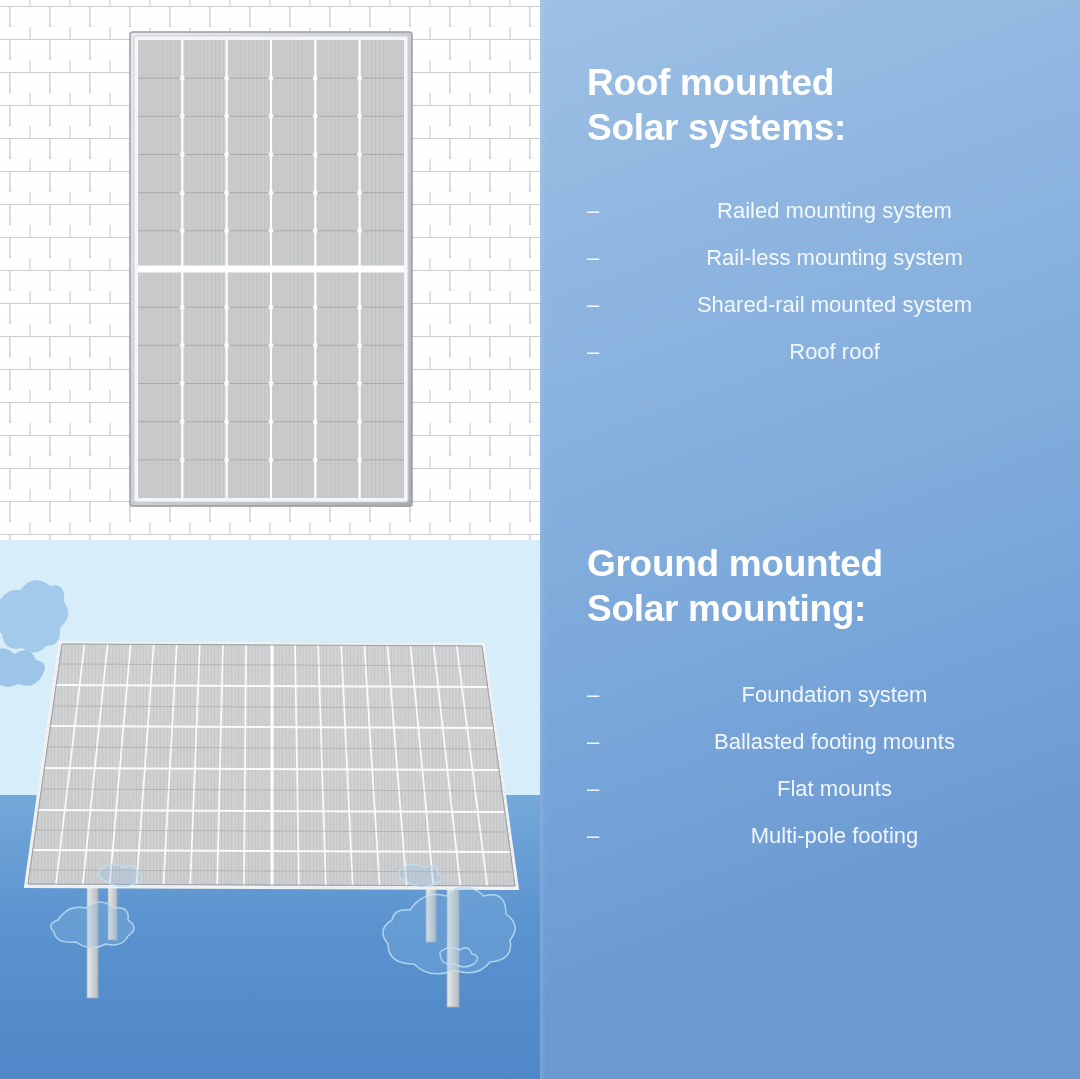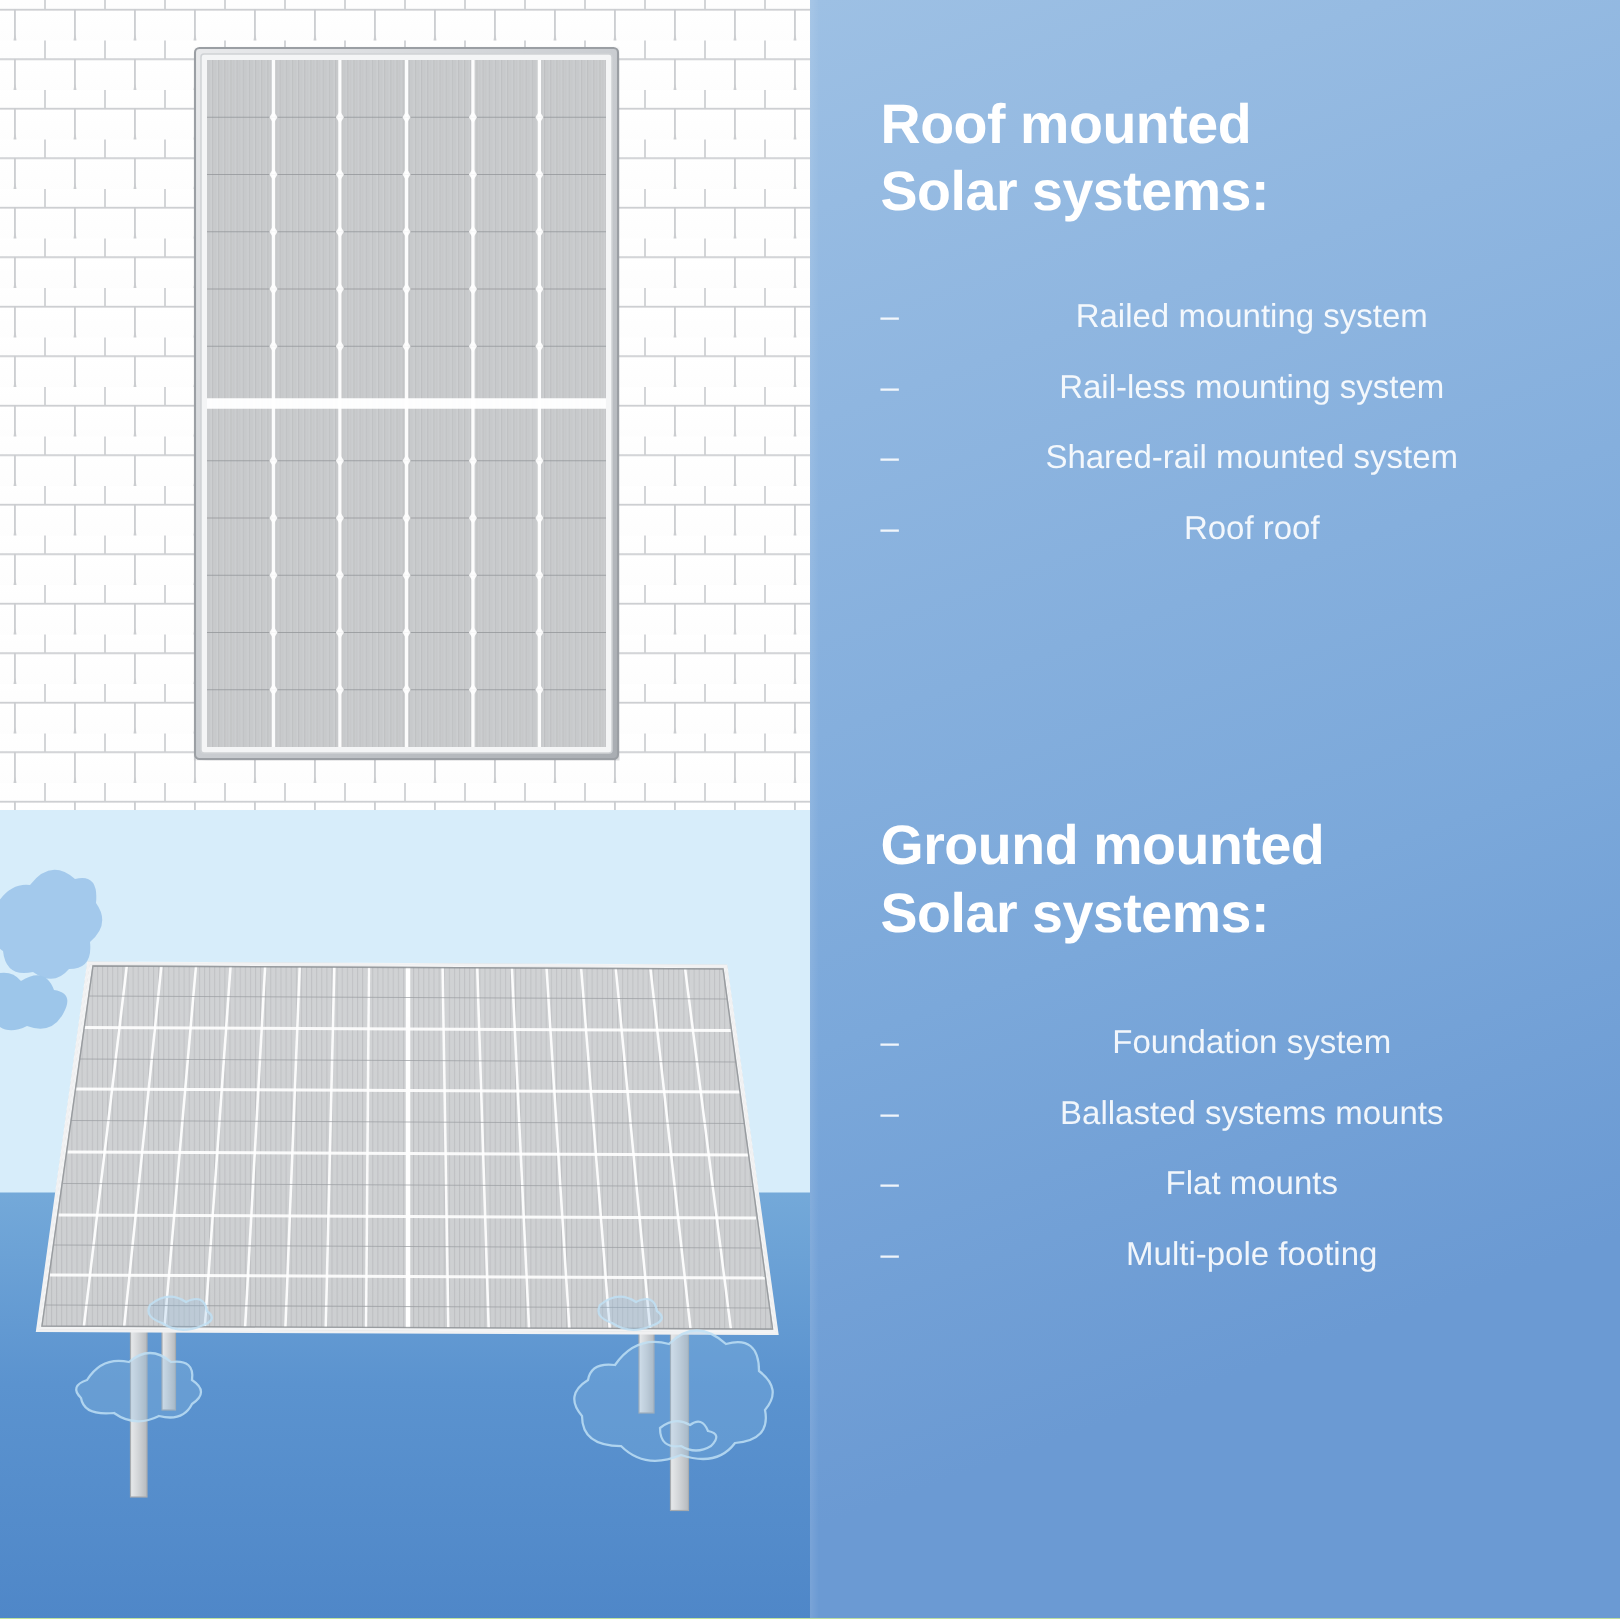--- a/index.html
+++ b/index.html
@@ -9,21 +9,21 @@
   }
   body {
     font-family: "Liberation Sans", sans-serif;
   }
 
   .infographic {
     position: relative;
     width: 1080px;
     height: 1079px;
     overflow: hidden;
-    background: #84cc16;
+    background: #86efac;
   }
 
   
   .left-col {
     position: absolute;
     left: 0;
     top: 0;
     width: 540px;
     height: 1079px;
     overflow: hidden;
@@ -421,29 +421,29 @@
         </li>
         <li class="bullet-item">
           <span class="bullet-dash">–</span>
           <span class="bullet-label">Roof roof</span>
         </li>
       </ul>
     </div>
 
     <div class="text-block ground-text">
       <h2 class="block-heading">Ground mounted
-Solar systems:</h2>
+Solar mounting:</h2>
       <ul class="bullet-list">
         <li class="bullet-item">
           <span class="bullet-dash">–</span>
           <span class="bullet-label">Foundation system</span>
         </li>
         <li class="bullet-item">
           <span class="bullet-dash">–</span>
-          <span class="bullet-label">Ballasted systems mounts</span>
+          <span class="bullet-label">Ballasted footing mounts</span>
         </li>
         <li class="bullet-item">
           <span class="bullet-dash">–</span>
           <span class="bullet-label">Flat mounts</span>
         </li>
         <li class="bullet-item">
           <span class="bullet-dash">–</span>
           <span class="bullet-label">Multi-pole footing</span>
         </li>
       </ul>

